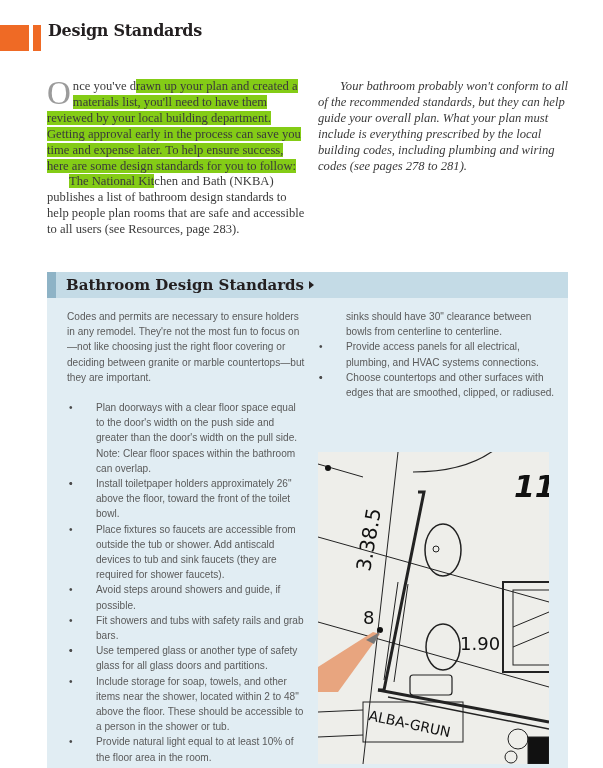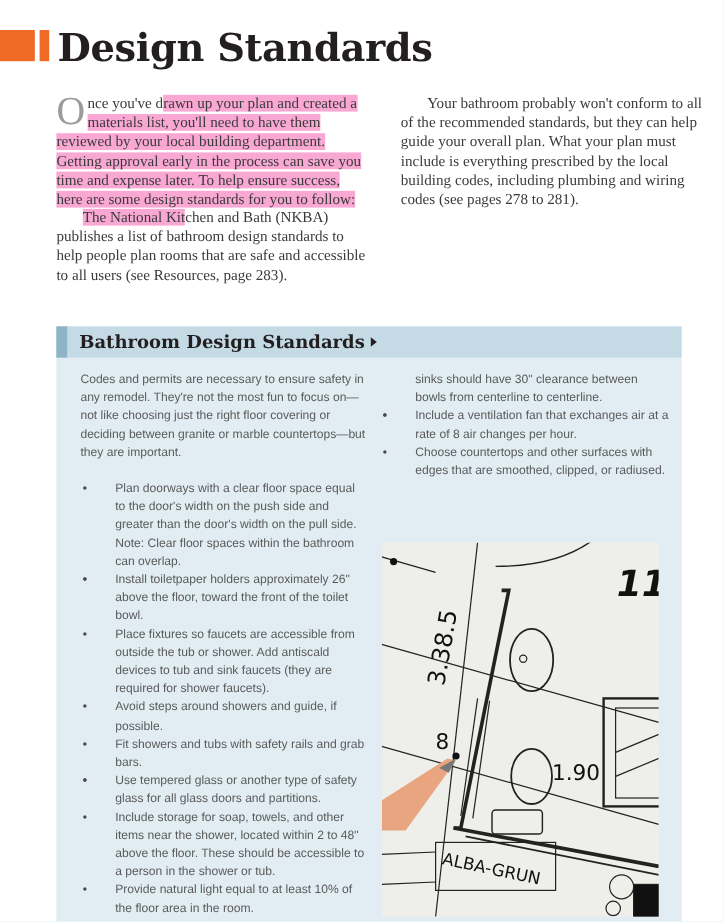--- a/index.html
+++ b/index.html
@@ -1,27 +1,27 @@
 <!DOCTYPE html>
 <html><head>
 <meta charset="utf-8">
 <style>
   html, body { margin:0; padding:0; }
   body { width:603px; height:768px; background:#ffffff; position:relative; overflow:hidden; }
   .accent-block { position:absolute; left:0; top:25px; width:29px; height:26px; background:#ef6a25; }
   .accent-bar { position:absolute; left:33px; top:25px; width:8px; height:26px; background:#ef6a25; }
-  .page-title { position:absolute; left:48px; top:21px; font-family:"DejaVu Serif", serif; font-weight:bold; font-size:32px; color:#231f20; letter-spacing:-0.3px; white-space:nowrap; }
+  .page-title { position:absolute; left:48px; top:21px; font-family:"DejaVu Serif", serif; font-weight:bold; font-size:16px; color:#231f20; letter-spacing:-0.3px; white-space:nowrap; }
 
   .intro { position:absolute; top:79px; font-family:"Liberation Serif", serif; font-size:12.6px; line-height:15.9px; color:#3a3a3a; }
   .intro-left { left:47px; width:258px; }
-  .intro-right { left:334px; width:255px; }
+  .intro-right { left:318px; width:255px;font-style:italic; }
   .intro p { margin:0; }
   .intro .indent { text-indent:22px; }
   .dropcap { float:left; font-size:33px; line-height:26px; color:#9b9b9b; margin:1px 2px 0 0; font-family:"Liberation Serif", serif; }
-  .hl { background:#f9a8d4; }
+  .hl { background:#84cc16; }
 
   .panel { position:absolute; left:47px; top:225px; width:521px; height:506px; background:#e1edf3;margin-top:47px; }
   .panel-header { position:absolute; left:0; top:0; width:521px; height:26px; background:#c4dbe6; }
   .panel-header-edge { position:absolute; left:0; top:0; width:9px; height:26px; background:#8eb3c6; }
   .panel-title { position:absolute; left:19px; top:4px; font-family:"DejaVu Serif", serif; font-weight:bold; font-size:15px; color:#231f20; white-space:nowrap; }
   .panel-arrow { display:inline-block; width:0; height:0; border-top:4px solid transparent; border-bottom:4px solid transparent; border-left:5px solid #231f20; margin-left:5px; vertical-align:1px; }
 
   .col { position:absolute; font-family:"Liberation Sans", sans-serif; font-size:10.1px; line-height:15.2px; color:#5a5a5a; }
   .col-left { left:20px; top:37px; width:238px; }
   .col-right { left:270px; top:37px; width:240px; }
@@ -50,40 +50,40 @@
   <p class="indent">Your bathroom probably won't conform to all of the recommended standards, but they can help guide your overall plan. What your plan must include is everything prescribed by the local building codes, including plumbing and wiring codes (see pages 278 to 281).</p>
 </div>
 
 <div class="panel">
   <div class="panel-header">
     <div class="panel-header-edge"></div>
     <div class="panel-title"><span>Bathroom Design Standards</span><span class="panel-arrow"></span></div>
   </div>
 
   <div class="col col-left">
-    <p>Codes and permits are necessary to ensure safety in any remodel. They're not the most fun to focus on—not like choosing just the right floor covering or deciding between granite or marble countertops—but they are important.</p>
+    <p>Codes and permits are necessary to ensure holders in any remodel. They're not the most fun to focus on—not like choosing just the right floor covering or deciding between granite or marble countertops—but they are important.</p>
     <ul id="list-left">
         <li><span class="bullet">•</span><span>Plan doorways with a clear floor space equal to the door's width on the push side and greater than the door's width on the pull side. </span><span class="note">Note: Clear floor spaces within the bathroom can overlap.</span></li>
         <li><span class="bullet">•</span></li>
         <li><span class="bullet">•</span><span>Install toiletpaper holders approximately 26" above the floor, toward the front of the toilet bowl.</span></li>
         <li><span class="bullet">•</span><span>Place fixtures so faucets are accessible from outside the tub or shower. Add antiscald devices to tub and sink faucets (they are required for shower faucets).</span></li>
         <li><span class="bullet">•</span><span>Avoid steps around showers and guide, if possible.</span></li>
         <li><span class="bullet">•</span><span>Fit showers and tubs with safety rails and grab bars.</span></li>
         <li><span class="bullet">•</span></li>
         <li><span class="bullet">•</span><span>Use tempered glass or another type of safety glass for all glass doors and partitions.</span></li>
         <li><span class="bullet">•</span><span>Include storage for soap, towels, and other items near the shower, located within 2  to 48" above the floor. These should be accessible to a person in the shower or tub.</span></li>
         <li><span class="bullet">•</span><span>Provide natural light equal to at least 10% of the floor area in the room.</span></li>
       </ul>
   </div>
 
   <div class="col col-right">
     <div class="cont">sinks should have 30" clearance between bowls from centerline to centerline.</div>
     <ul id="list-right">
+        <li><span class="bullet">•</span><span>Provide access panels for all electrical, plumbing, and HVAC systems connections.</span></li>
         <li><span class="bullet">•</span></li>
-        <li><span class="bullet">•</span><span>Include a ventilation fan that exchanges air at a rate of 8 air changes per hour.</span></li>
         <li><span class="bullet">•</span><span>Choose countertops and other surfaces with edges that are smoothed, clipped, or radiused.</span></li>
       </ul>
   </div>
 
   <div class="photo">
     <svg width="231" height="312" viewBox="0 0 231 312">
       <rect x="0" y="0" width="231" height="312" fill="#eeeeea"></rect>
       <g stroke="#222" fill="none">
         <line x1="0" y1="12" x2="45" y2="25" stroke-width="1"></line>
         <line x1="80" y1="0" x2="45" y2="312" stroke-width="1"></line>

